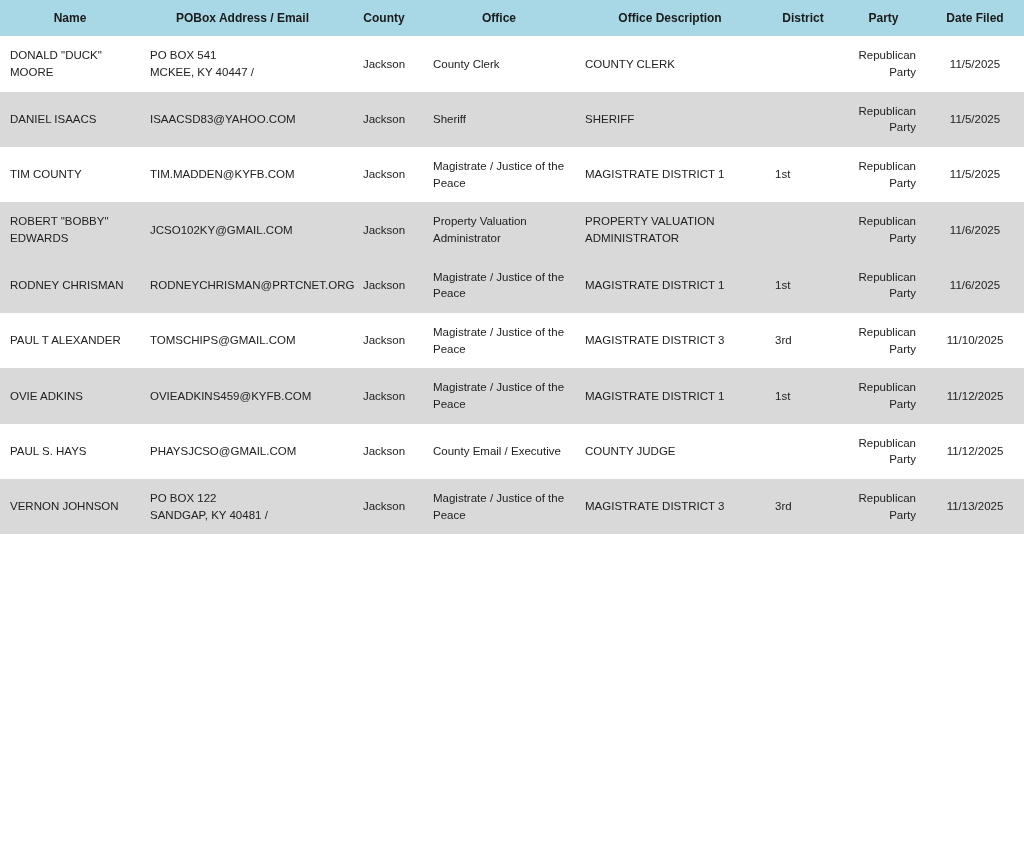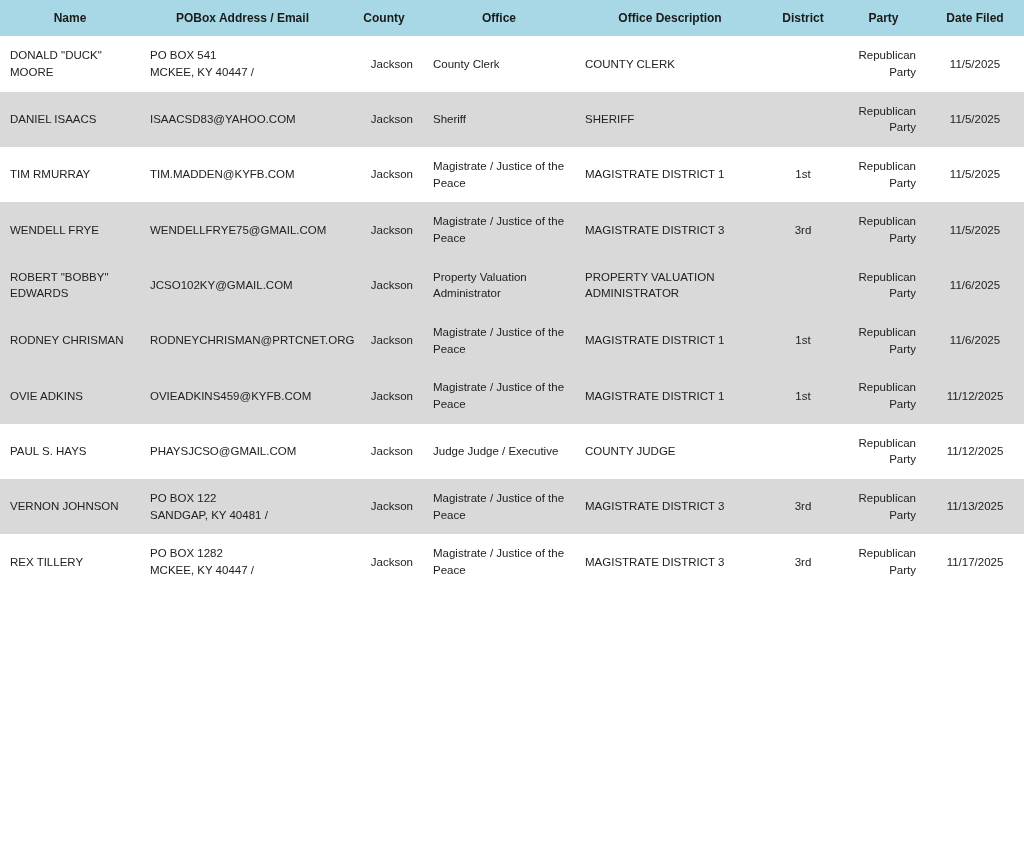--- a/index.html
+++ b/index.html
@@ -49,24 +49,24 @@
   .col-address   { width: 205px; }
   .col-county    { width: 78px;  }
   .col-office    { width: 152px; }
   .col-officedesc{ width: 190px; }
   .col-district  { width: 76px;  }
   .col-party     { width: 85px;  }
   .col-datefiled { width: 98px;  }
 
   td.c-name      { text-align: left;   padding-left: 14px; }
   td.c-address   { text-align: left; }
-  td.c-county    { text-align: right; margin-top: 30px; }
+  td.c-county    { text-align: center; margin-top: 30px; }
   td.c-office    { text-align: left; }
   td.c-officedesc{ text-align: left; }
-  td.c-district  { text-align: center; }
+  td.c-district  { }
   td.c-party     { text-align: right; }
   td.c-datefiled { text-align: center; }
 
   .addr-line { display: block; white-space: pre; }
 </style>
 </head>
 <body>
 
 <table class="filings-table">
   <colgroup>
@@ -109,36 +109,26 @@
         <td class="c-name">DANIEL ISAACS</td>
         <td class="c-address">ISAACSD83@YAHOO.COM</td>
         <td class="c-county">Jackson</td>
         <td class="c-office">Sheriff</td>
         <td class="c-officedesc">SHERIFF</td>
         <td class="c-district"></td>
         <td class="c-party">Republican Party</td>
         <td class="c-datefiled">11/5/2025</td>
       </tr>
       <tr class="odd">
-        <td class="c-name">TIM RMURRAY</td>
+        <td class="c-name">TIM COUNTY</td>
         <td class="c-address">TIM.MADDEN@KYFB.COM</td>
         <td class="c-county">Jackson</td>
         <td class="c-office">Magistrate / Justice of the Peace</td>
         <td class="c-officedesc">MAGISTRATE DISTRICT 1</td>
         <td class="c-district">1st</td>
-        <td class="c-party">Republican Party</td>
-        <td class="c-datefiled">11/5/2025</td>
-      </tr>
-      <tr class="even">
-        <td class="c-name">WENDELL FRYE</td>
-        <td class="c-address">WENDELLFRYE75@GMAIL.COM</td>
-        <td class="c-county">Jackson</td>
-        <td class="c-office">Magistrate / Justice of the Peace</td>
-        <td class="c-officedesc">MAGISTRATE DISTRICT 3</td>
-        <td class="c-district">3rd</td>
         <td class="c-party">Republican Party</td>
         <td class="c-datefiled">11/5/2025</td>
       </tr>
       <tr class="even">
         <td class="c-name">ROBERT "BOBBY" EDWARDS</td>
         <td class="c-address">JCSO102KY@GMAIL.COM</td>
         <td class="c-county">Jackson</td>
         <td class="c-office">Property Valuation Administrator</td>
         <td class="c-officedesc">PROPERTY VALUATION ADMINISTRATOR</td>
         <td class="c-district"></td>
@@ -148,60 +138,57 @@
       <tr class="even">
         <td class="c-name">RODNEY CHRISMAN</td>
         <td class="c-address">RODNEYCHRISMAN@PRTCNET.ORG</td>
         <td class="c-county">Jackson</td>
         <td class="c-office">Magistrate / Justice of the Peace</td>
         <td class="c-officedesc">MAGISTRATE DISTRICT 1</td>
         <td class="c-district">1st</td>
         <td class="c-party">Republican Party</td>
         <td class="c-datefiled">11/6/2025</td>
       </tr>
+      <tr class="odd">
+        <td class="c-name">PAUL T ALEXANDER</td>
+        <td class="c-address">TOMSCHIPS@GMAIL.COM</td>
+        <td class="c-county">Jackson</td>
+        <td class="c-office">Magistrate / Justice of the Peace</td>
+        <td class="c-officedesc">MAGISTRATE DISTRICT 3</td>
+        <td class="c-district">3rd</td>
+        <td class="c-party">Republican Party</td>
+        <td class="c-datefiled">11/10/2025</td>
+      </tr>
       <tr class="even">
         <td class="c-name">OVIE ADKINS</td>
         <td class="c-address">OVIEADKINS459@KYFB.COM</td>
         <td class="c-county">Jackson</td>
         <td class="c-office">Magistrate / Justice of the Peace</td>
         <td class="c-officedesc">MAGISTRATE DISTRICT 1</td>
         <td class="c-district">1st</td>
         <td class="c-party">Republican Party</td>
         <td class="c-datefiled">11/12/2025</td>
       </tr>
       <tr class="odd">
         <td class="c-name">PAUL S. HAYS</td>
         <td class="c-address">PHAYSJCSO@GMAIL.COM</td>
         <td class="c-county">Jackson</td>
-        <td class="c-office">Judge Judge / Executive</td>
+        <td class="c-office">County Email / Executive</td>
         <td class="c-officedesc">COUNTY JUDGE</td>
         <td class="c-district"></td>
         <td class="c-party">Republican Party</td>
         <td class="c-datefiled">11/12/2025</td>
       </tr>
       <tr class="even">
         <td class="c-name">VERNON JOHNSON</td>
         <td class="c-address">
           <span class="addr-line">PO BOX 122</span>
           <span class="addr-line">SANDGAP, KY 40481 /</span>
         </td>
         <td class="c-county">Jackson</td>
         <td class="c-office">Magistrate / Justice of the Peace</td>
         <td class="c-officedesc">MAGISTRATE DISTRICT 3</td>
         <td class="c-district">3rd</td>
         <td class="c-party">Republican Party</td>
         <td class="c-datefiled">11/13/2025</td>
       </tr>
-      <tr class="odd">
-        <td class="c-name">REX TILLERY</td>
-        <td class="c-address">
-          <span class="addr-line">PO BOX 1282</span>
-          <span class="addr-line">MCKEE, KY 40447 /</span>
-        </td>
-        <td class="c-county">Jackson</td>
-        <td class="c-office">Magistrate / Justice of the Peace</td>
-        <td class="c-officedesc">MAGISTRATE DISTRICT 3</td>
-        <td class="c-district">3rd</td>
-        <td class="c-party">Republican Party</td>
-        <td class="c-datefiled">11/17/2025</td>
-      </tr>
     </tbody>
 </table>
 
 </body></html>

